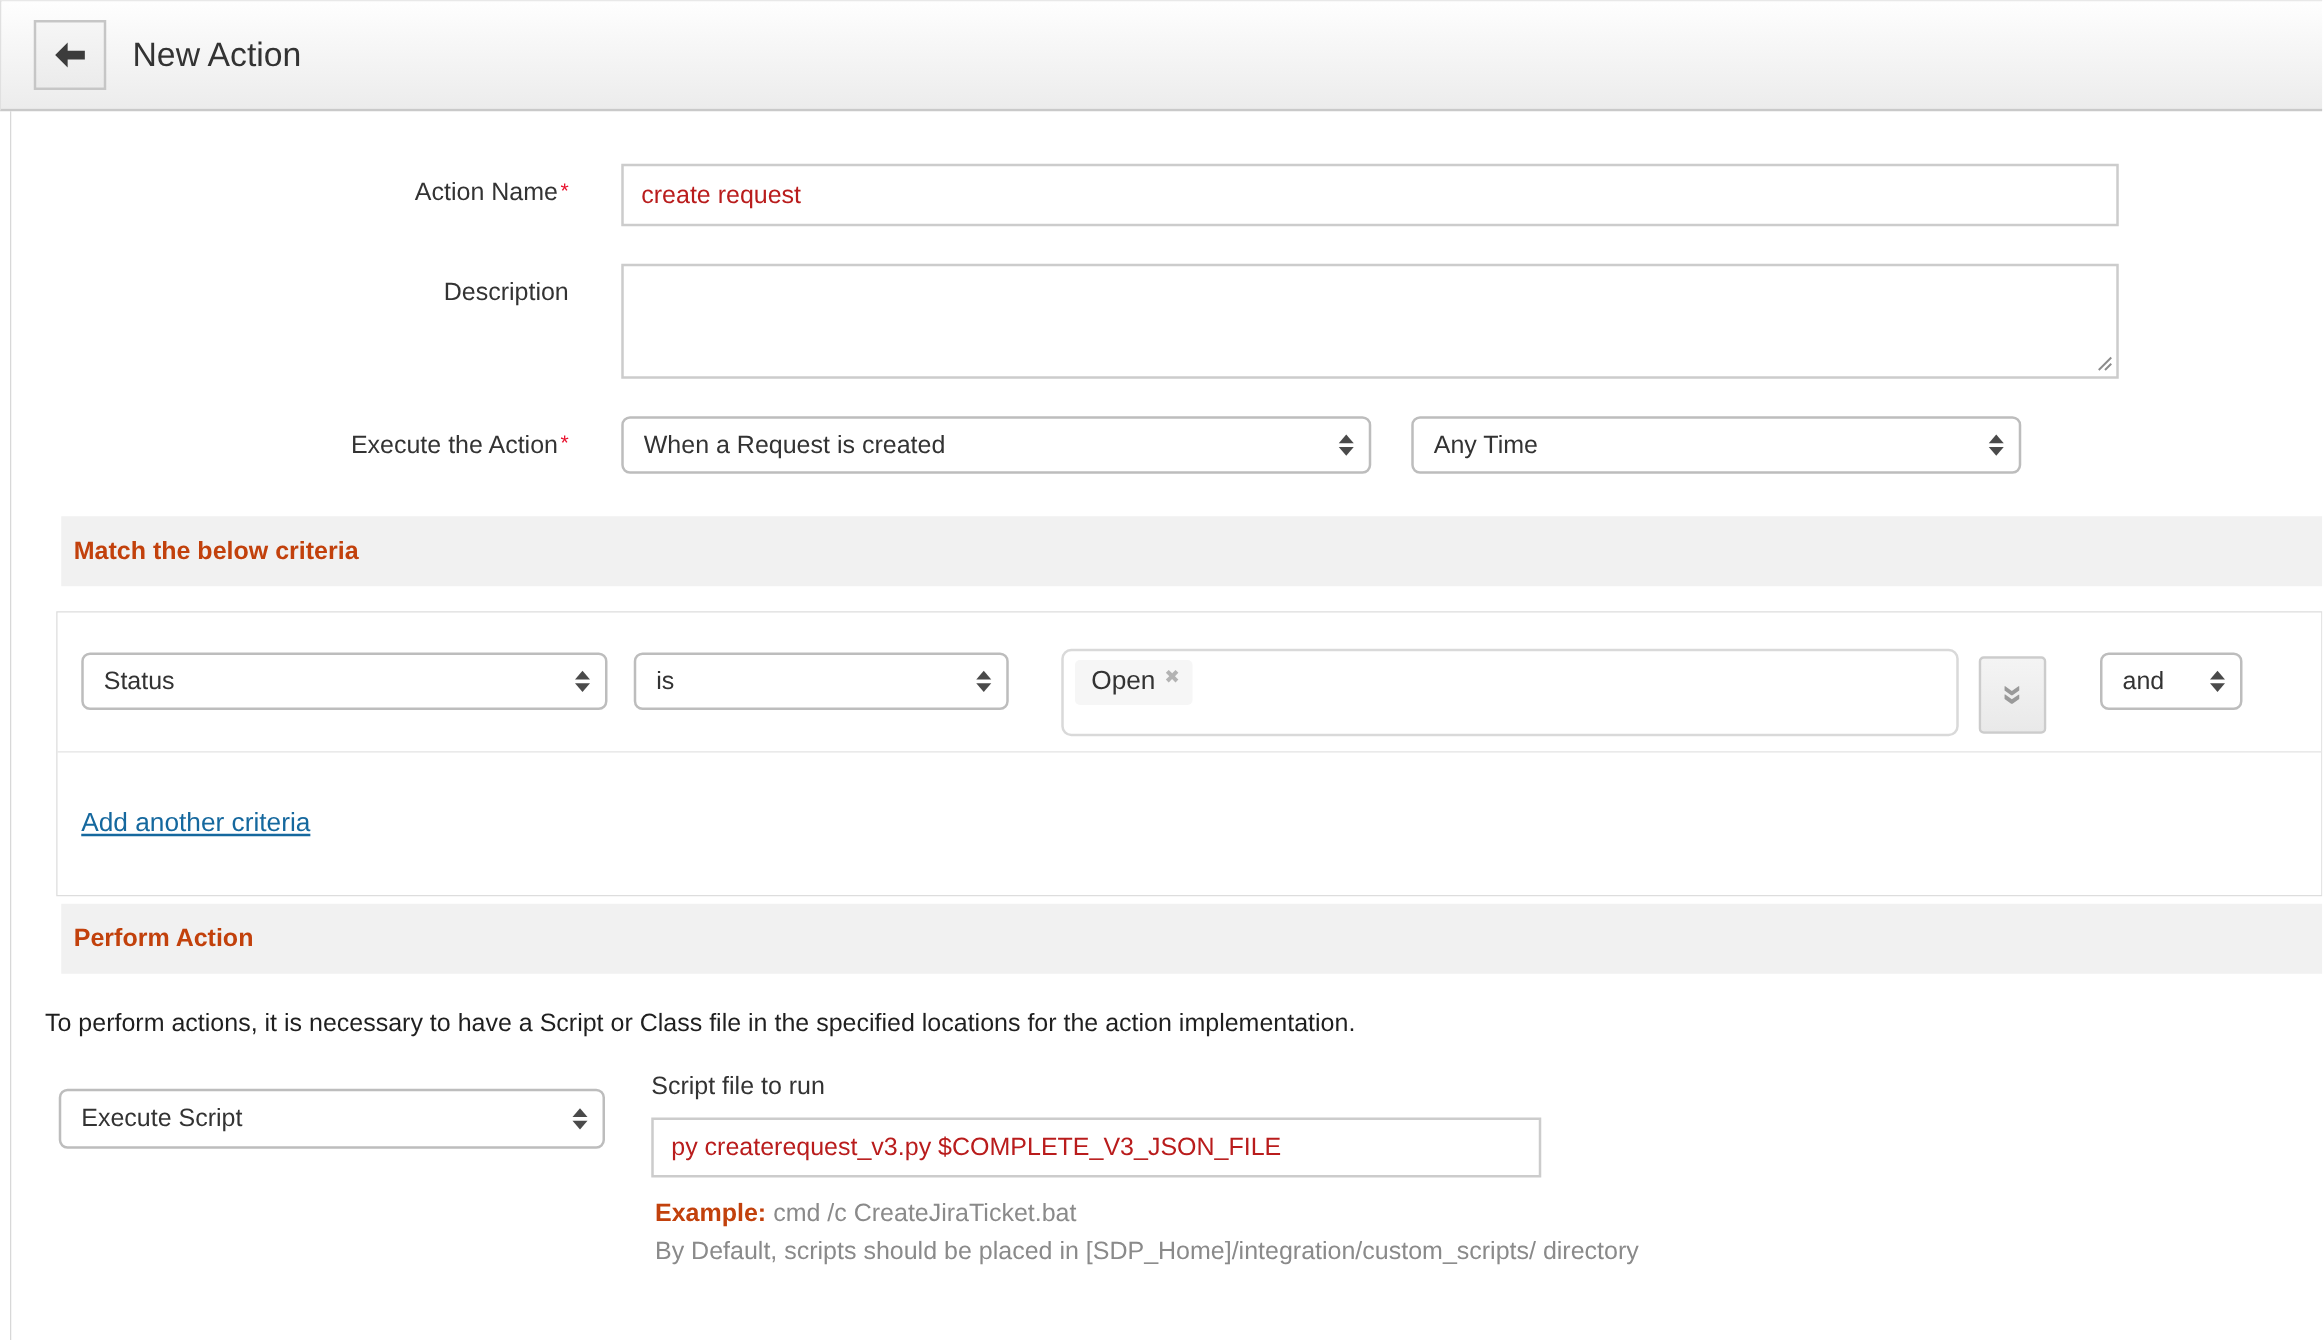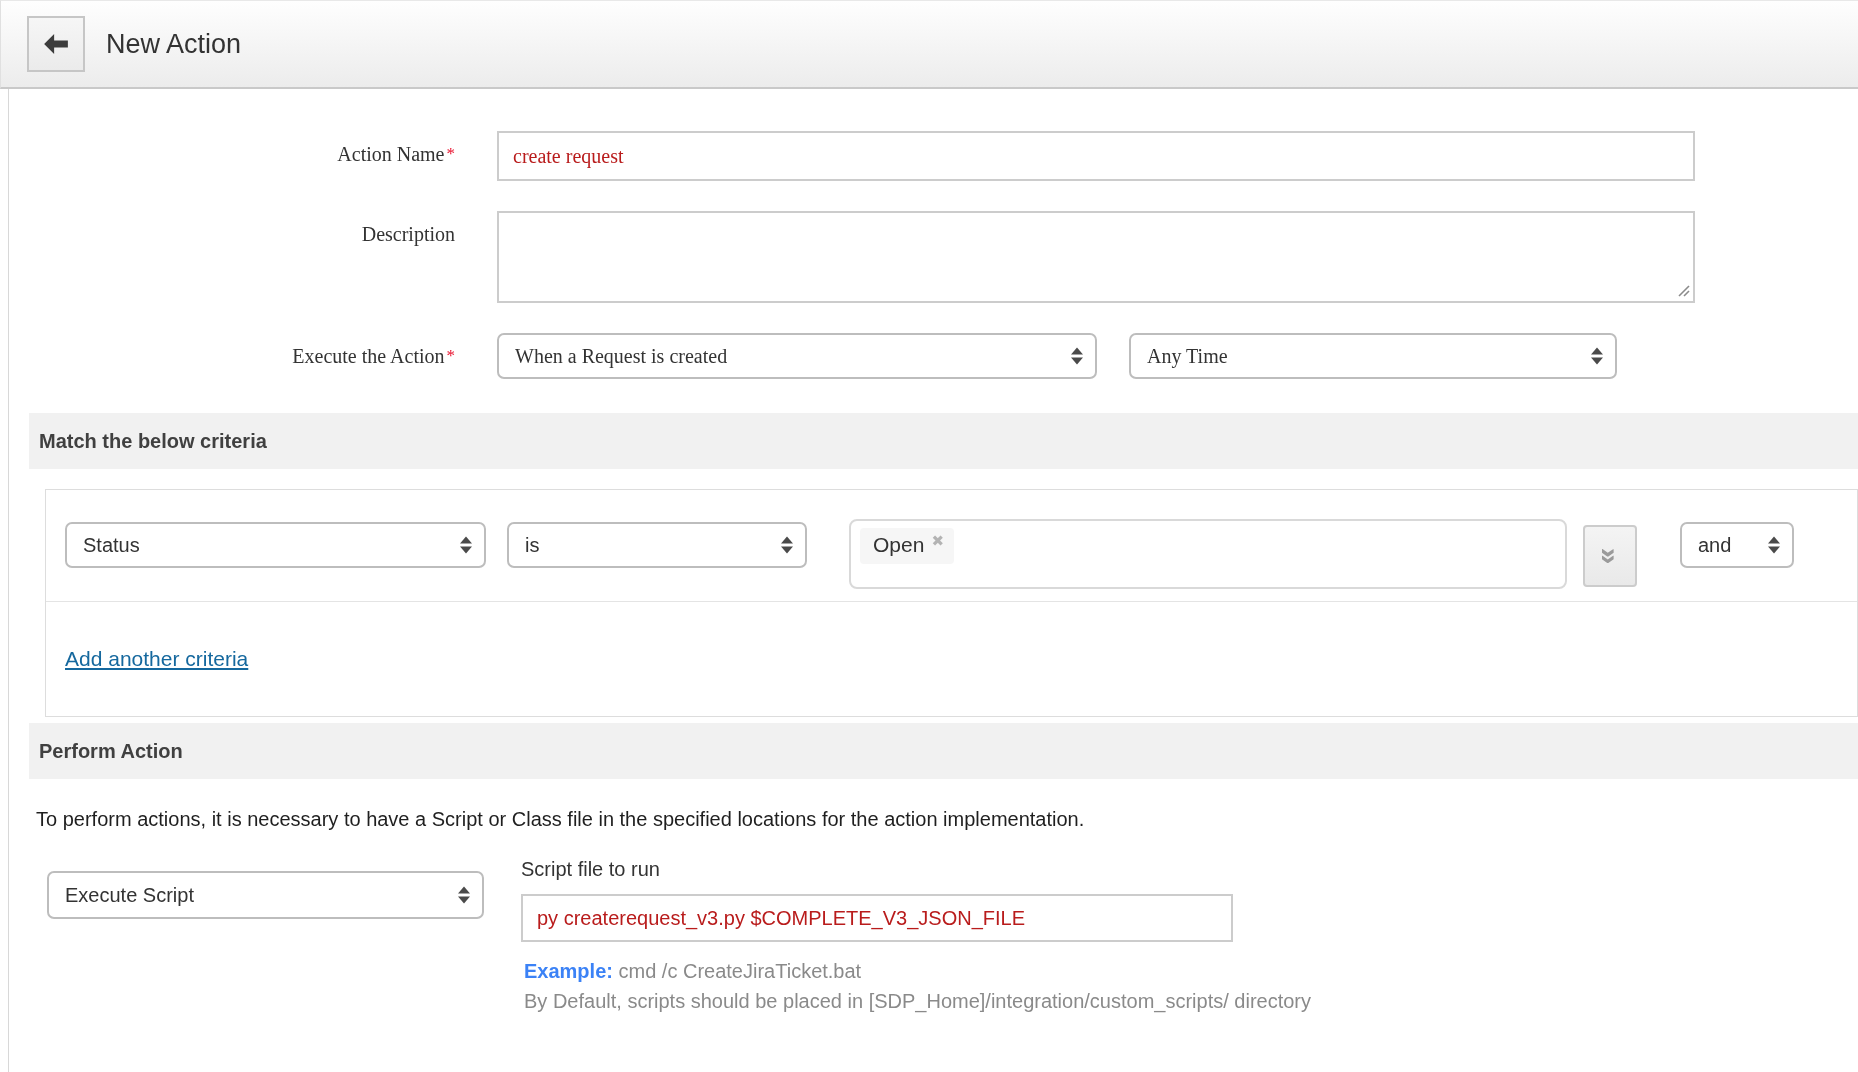--- a/index.html
+++ b/index.html
@@ -22,21 +22,21 @@
     display:flex; align-items:center; justify-content:center;
     cursor:pointer;
   }
   .back-btn svg { width:30px; height:30px; fill:#3c3c3c; }
   .page-title { font-size:27px; color:#333; margin-left:21px; font-weight:400; }
 
   
   .content { margin-left:8px; border-left:1px solid #d8d8d8; height:983px; padding-top:42px; }
 
   
-  .form-row { display:flex; margin-bottom:30px;font-family:Liberation Serif, serif; }
+  .form-row { display:flex; margin-bottom:30px; }
   .form-label {
     width:446px; text-align:right; font-size:20px; color:#333;
     padding-top:12px; white-space:nowrap;
   }
   .req { color:#e8112d; font-size:17px; margin-left:2px; vertical-align:2px; }
   .form-ctrl { margin-left:42px; }
 
   .text-input {
     height:50px; border:2px solid #ccc; background:#fff; font-size:20px; color:#b91c1c;
     padding:0 14px; font-family:inherit; outline:none;
@@ -62,23 +62,23 @@
   .arrows .up   { border-bottom:7px solid #4a4a4a; }
   .arrows .down { border-top:7px solid #4a4a4a; }
 
   .exec-row { margin-bottom:0; }
   .sel-when { width:600px; }
   .sel-time { width:488px; margin-left:32px; }
   .exec-selects { display:flex; margin-left:42px; }
 
   
   .section-bar {
-    margin-left:20px; height:56px; background:#f1f1f1;
+    margin-left:40px; height:56px; background:#f1f1f1;
     display:flex; align-items:center; padding-left:10px;
-    font-size:20px; font-weight:bold; color:#404040;
+    font-size:20px; font-weight:bold; color:#c2410c;
   }
   .bar-criteria { margin-top:34px; }
   .bar-perform  { margin-top:6px; }
 
   
   .criteria-panel { margin-left:36px; width:calc(100% - 36px); border:1px solid #ddd; margin-top:20px; }
   .criteria-row { height:112px; border-bottom:1px solid #e4e4e4; display:flex; align-items:flex-start; padding:32px 0 0 19px; }
   .sel-field { width:421px; }
   .sel-cond  { width:300px; margin-left:21px; }
   .sel-conn  { width:114px; margin-left:43px; }
@@ -105,21 +105,21 @@
   .add-link { color:#15689e; font-size:21px; text-decoration:underline; cursor:pointer; }
 
   
   .perform-note { margin-left:27px; margin-top:29px; font-size:20px; color:#1f1f1f; }
   .perform-cols { display:flex; margin-left:38px; margin-top:27px; }
   .col-label { font-size:20px; color:#333; }
   .sel-action-type { width:437px; margin-top:13px; height:48px; }
   .col-script { margin-left:37px; }
   .script-input { width:712px; height:48px; margin-top:13px; display:block; }
   .example-line { margin-left:3px; margin-top:14px; font-size:20px; color:#8a8a8a; line-height:30px; }
-  .example-line b { color:#3b82f6; }
+  .example-line b { color:#c2410c; }
   .default-line { margin-left:3px; font-size:20px; color:#8a8a8a; line-height:30px; }
 </style>
 </head>
 <body>
 
 <div class="page">
 
   <div class="header">
     <div class="back-btn">
       <svg viewBox="0 0 24 24" aria-hidden="true">

